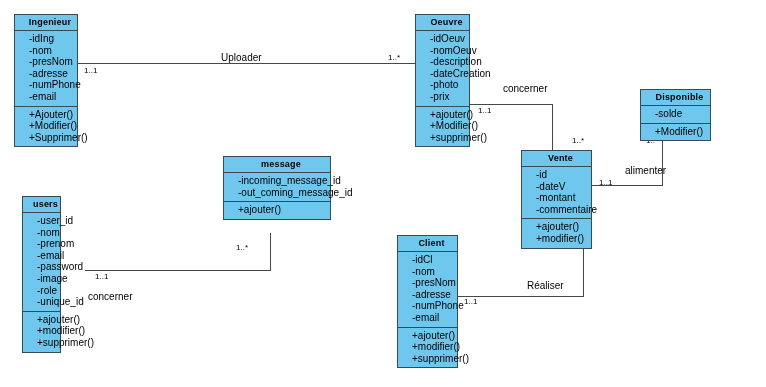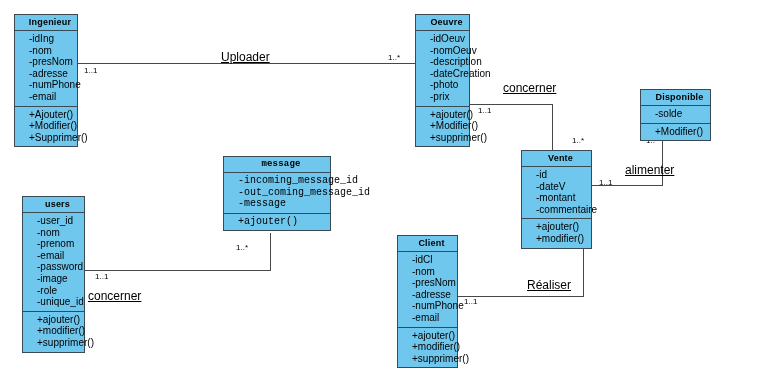--- a/index.html
+++ b/index.html
@@ -48,26 +48,25 @@
   }
   .conn {
     position: absolute;
     background: #46464b;
     z-index: 1;
   }
   .conn.h { height: 1px; }
   .conn.v { width: 1px; }
   .lbl {
     position: absolute;
-    font-size: 12px;
+    font-size: 10px;
     color: #000;
     white-space: nowrap;
     z-index: 3;
     line-height: 9px;
-    text-decoration: underline;
   }
   .mult {
     position: absolute;
     font-size: 8px;
     color: #000;
     white-space: nowrap;
     z-index: 3;
     line-height: 9px;
   }
 </style>
@@ -161,33 +160,32 @@
       <div>-dateV</div>
       <div>-montant</div>
       <div>-commentaire</div>
     </div>
     <div class="uml-compartment last">
       <div>+ajouter()</div>
       <div>+modifier()</div>
     </div>
   </div>
 
-  <div class="uml-class" style="left:223px; top:156px; width:108px;font-family:Liberation Mono, monospace;">
+  <div class="uml-class" style="left:223px; top:156px; width:108px;">
     <div class="uml-name">message</div>
     <div class="uml-compartment">
       <div>-incoming_message_id</div>
       <div>-out_coming_message_id</div>
-      <div>-message</div>
-    </div>
-    <div class="uml-compartment last">
-      <div>+ajouter()</div>
-    </div>
-  </div>
-
-  <div class="uml-class" style="left:22px; top:196px; width:63px;">
+    </div>
+    <div class="uml-compartment last">
+      <div>+ajouter()</div>
+    </div>
+  </div>
+
+  <div class="uml-class" style="left:22px; top:196px; width:39px;">
     <div class="uml-name">users</div>
     <div class="uml-compartment">
       <div>-user_id</div>
       <div>-nom</div>
       <div>-prenom</div>
       <div>-email</div>
       <div>-password</div>
       <div>-image</div>
       <div>-role</div>
       <div>-unique_id</div>

